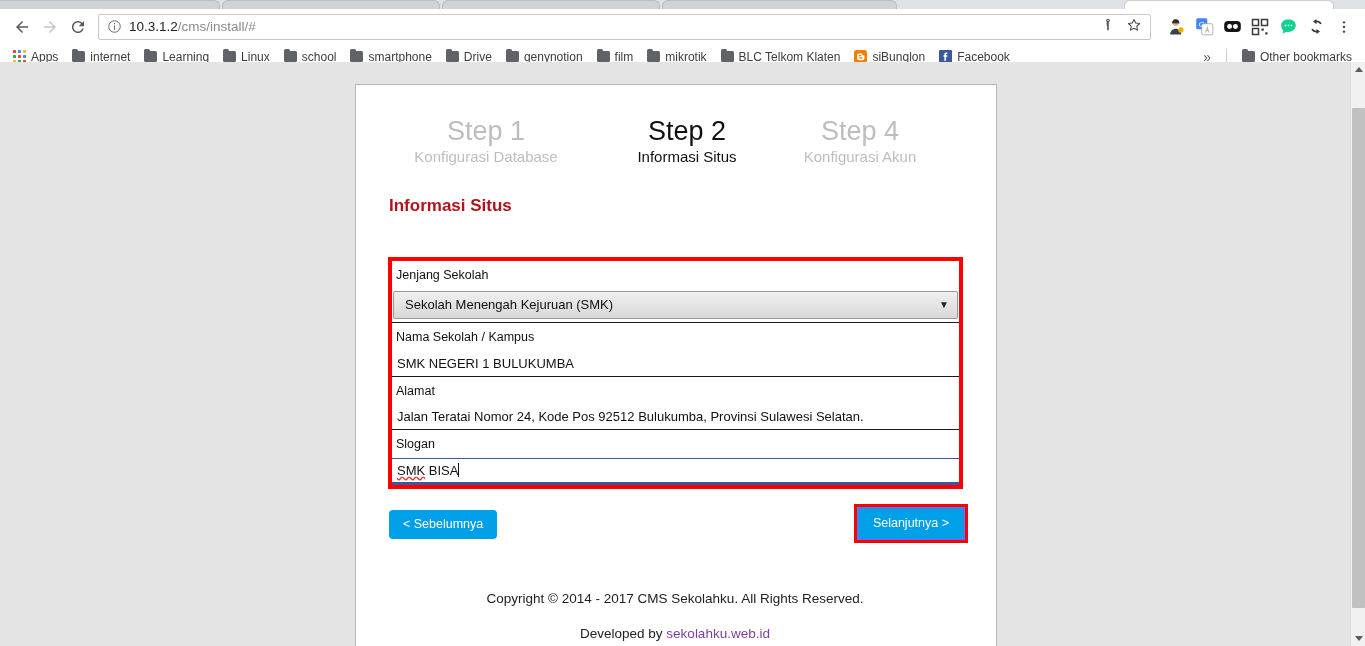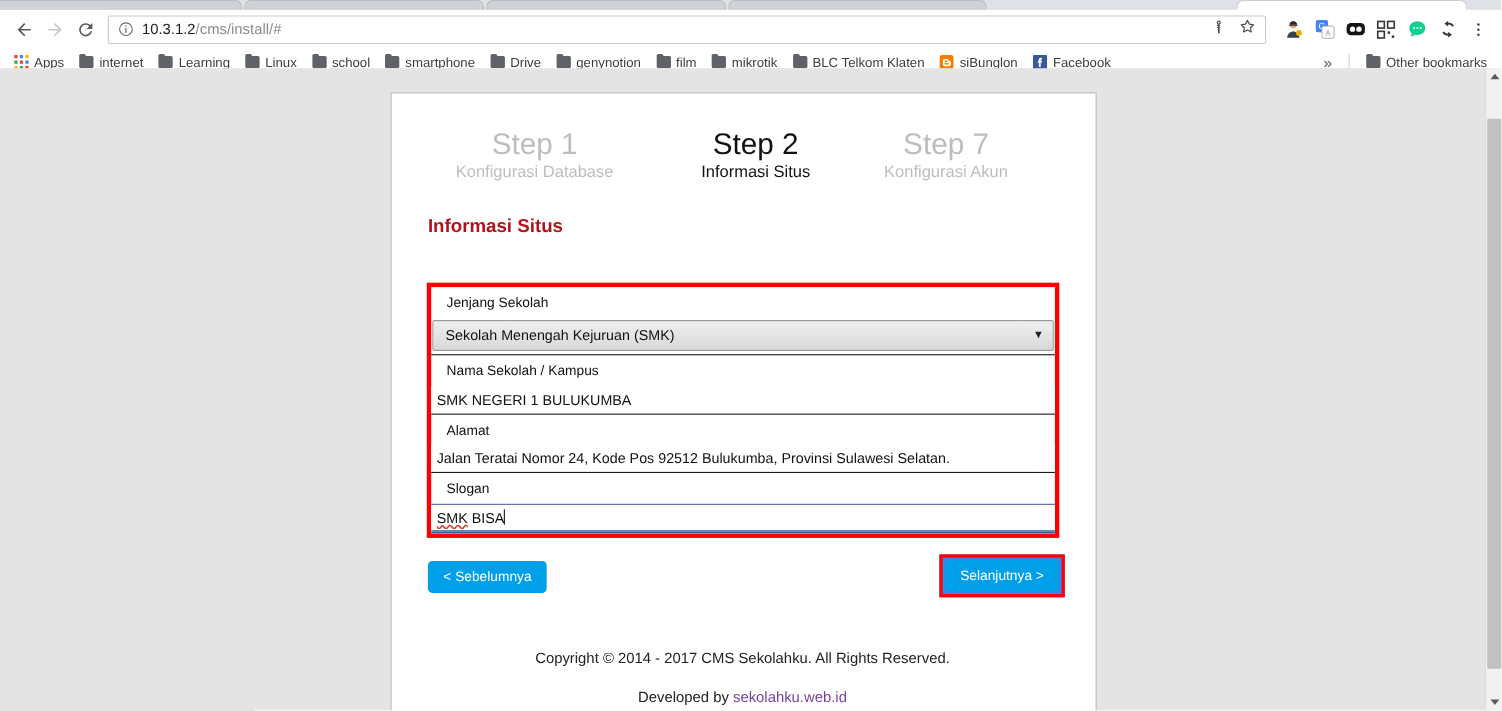--- a/index.html
+++ b/index.html
@@ -88,21 +88,21 @@
   .sec-title {
     color:#b4121b; font-size:17px; font-weight:bold;
     margin: 27px 0 0 33px;
   }
 
   .form-wrap { position:absolute; left:32px; top:172px; width:575px; }
   .redbox { border: 4px solid #ff0000; border-top-width:4px; background:#fff; }
 
   .fgroup { position:relative; }
   .flabel {
-    font-size:12.5px; color:#111; padding: 5px 0 4px 14px; line-height:1.5;
+    font-size:12.5px; color:#111; padding: 5px 0 4px 4px; line-height:1.5;
   }
   .finput {
     width:100%; border:none; border-bottom:1px solid #1a1a1a;
     font-family:"Liberation Sans", sans-serif; font-size:13px; color:#111;
     padding: 4px 3px 4px 5px; outline:none; background:#fff; display:block;
     height:26px;
   }
   .finput.focused { border-bottom:2px solid #3b5998; box-shadow: 0 -1px 0 #3b5998 inset; }
   .focus-wrap { border-top:1px solid #3b5998; }
   .spellword { text-decoration: underline wavy #e03131; text-decoration-skip-ink:none; }
@@ -357,21 +357,21 @@
         <div class="steps">
           <div class="step step1 inactive">
             <div class="t">Step 1</div>
             <div class="s">Konfigurasi Database</div>
           </div>
           <div class="step step2 active">
             <div class="t">Step 2</div>
             <div class="s">Informasi Situs</div>
           </div>
           <div class="step step3 inactive">
-            <div class="t">Step 7</div>
+            <div class="t">Step 4</div>
             <div class="s">Konfigurasi Akun</div>
           </div>
         </div>
 
         <div class="sec-title">Informasi Situs</div>
 
         <div class="form-wrap">
           <div class="redbox">
 
             <div class="fgroup">

